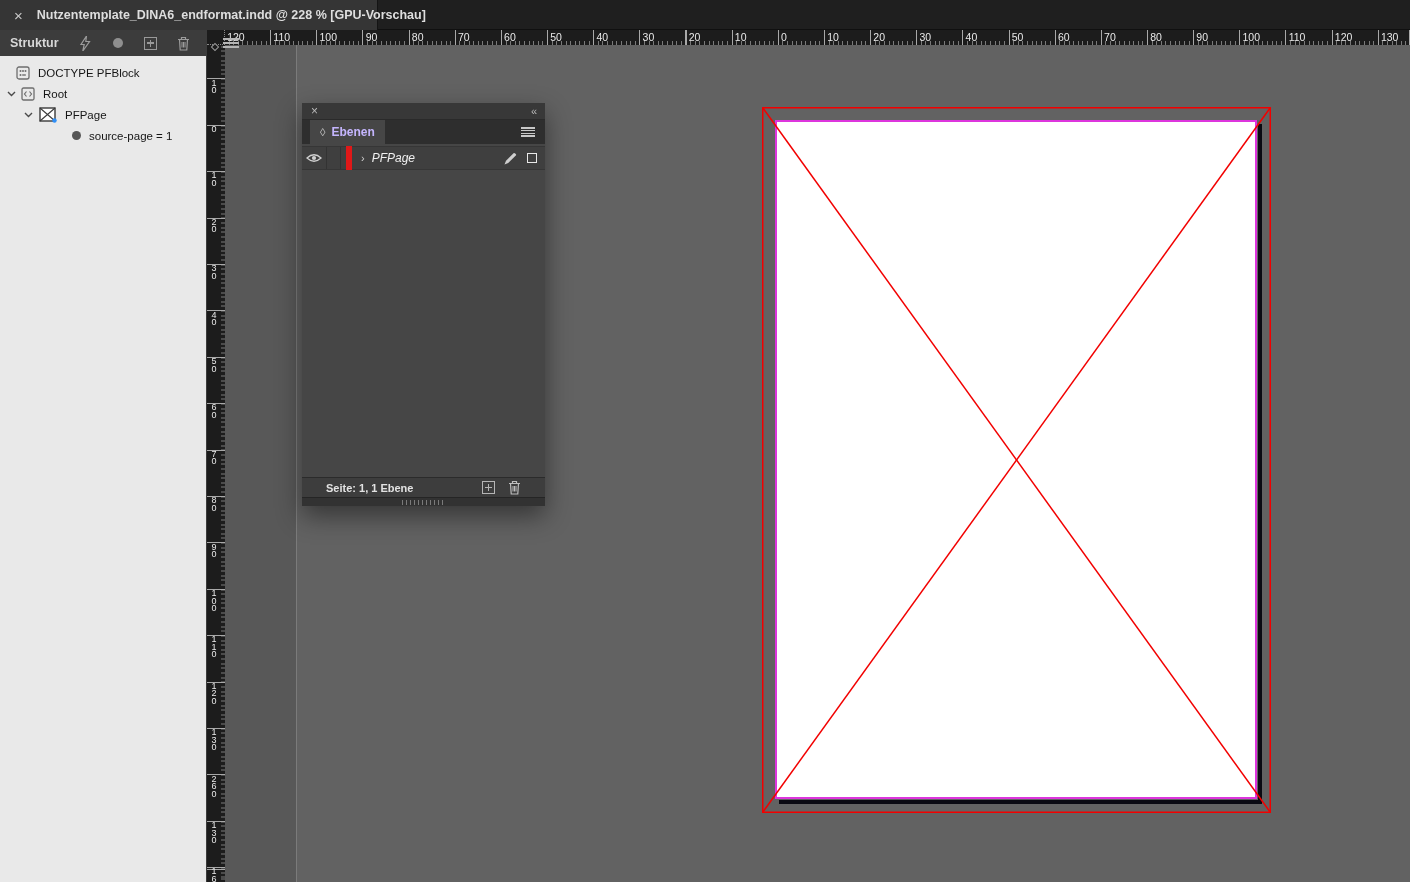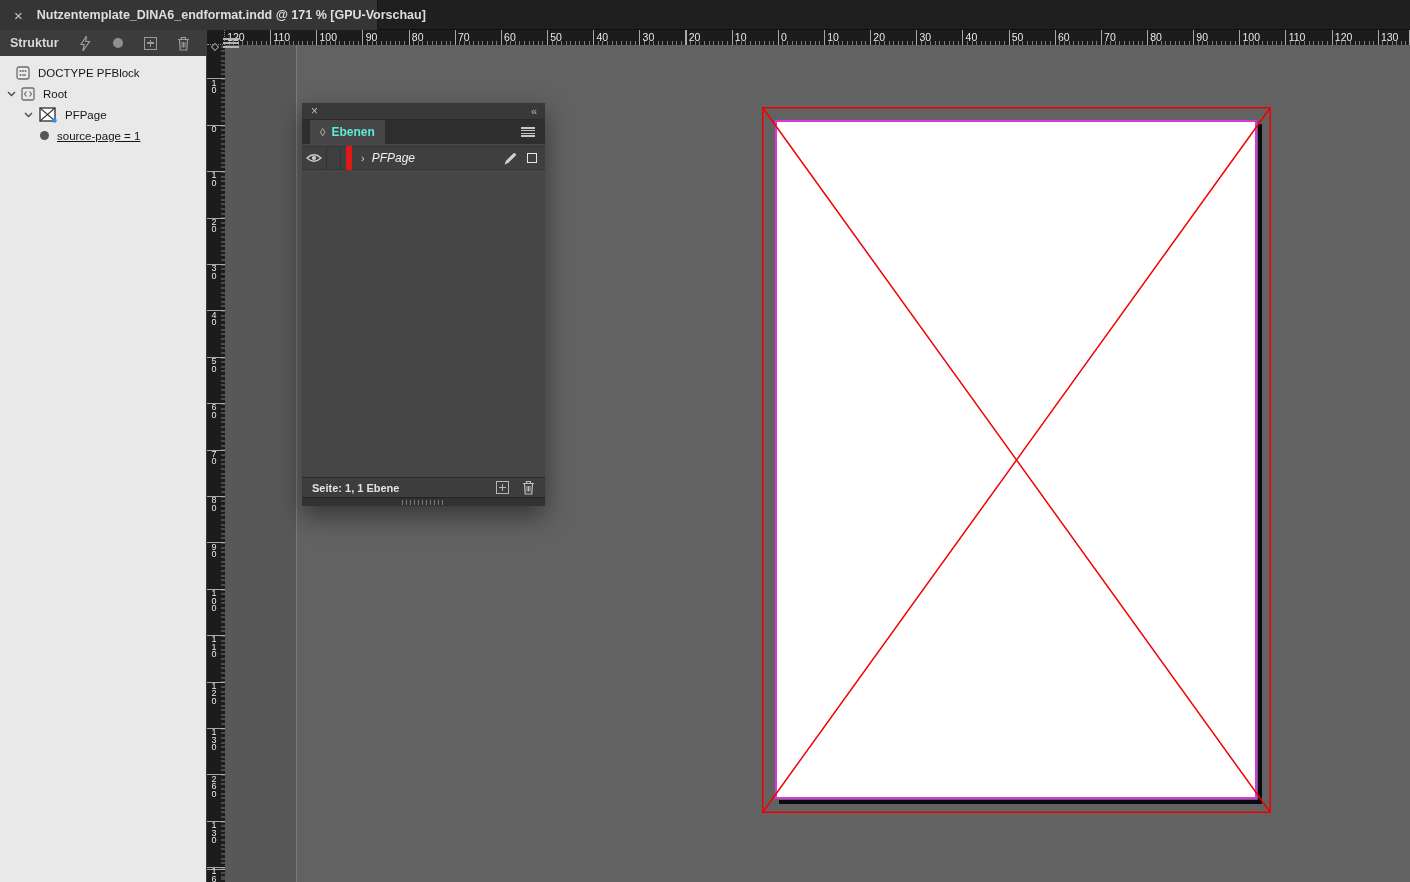--- a/index.html
+++ b/index.html
@@ -80,38 +80,38 @@
   .layers-panel { position:absolute; left:302px; top:103px; width:243px; height:403px;
     z-index:50; box-shadow:0 10px 24px rgba(0,0,0,0.45); background:#464646;
     display:flex; flex-direction:column; }
   .lp-titlebar { height:17px; background:#383838; border-bottom:1px solid #2a2a2a;
     display:flex; align-items:center; justify-content:space-between; padding:0 9px; }
   .lp-titlebar .x { color:#b9b9b9; font-size:12px; line-height:12px; }
   .lp-titlebar .collapse { color:#b9b9b9; font-size:11px; letter-spacing:-1px; }
   .lp-tabrow { height:24px; background:#2e2e2e; display:flex; align-items:stretch; position:relative; }
   .lp-tab { margin-left:8px; padding:0 10px; background:#464646; display:flex; align-items:center; gap:6px; }
   .lp-tab .diamond { color:#c2c2c2; font-size:11px; }
-  .lp-tab .name { color:#5eead4; font-size:12px; font-weight:bold; }
+  .lp-tab .name { color:#c4b5fd; font-size:12px; font-weight:bold; }
   .burger4 { position:absolute; right:10px; top:7px; width:14px; height:10px;
     display:flex; flex-direction:column; justify-content:space-between; }
   .burger4 i { display:block; height:1.5px; background:#c8c8c8; }
   .lp-content { flex:1; background:#464646; }
   .layer-row { height:24px; margin-top:2px; background:#3f3f3f;
     border-top:1px solid #363636; border-bottom:1px solid #363636;
     display:flex; align-items:center; }
   .cell-eye { width:25px; height:100%; border-right:1px solid #333;
     display:flex; align-items:center; justify-content:center; }
   .cell-blank { width:14px; height:100%; border-right:1px solid #333; }
   .layer-swatch { width:6px; height:24px; margin-left:5px; }
   .layer-chev { color:#cfcfcf; font-size:11px; margin-left:9px; }
   .layer-name { color:#f0f0f0; font-size:12px; font-style:italic; margin-left:7px; flex:1; }
   .pencil-wrap { margin-right:10px; display:flex; }
   .sel-square { width:10px; height:10px; border:1.5px solid #e8e8e8; margin-right:8px; }
   .lp-status { height:20px; background:#3d3d3d; border-top:1px solid #2b2b2b;
-    display:flex; align-items:center; padding:0 10px; }
+    display:flex; align-items:center; padding:0 24px; }
   .lp-status .txt { color:#e2e2e2; font-size:11px; font-weight:bold; flex:1; }
   .lp-status .plus-sq { border-color:#b5b5b5; margin-right:13px; }
   .lp-status .plus-sq::before,.lp-status .plus-sq::after{ background:#b5b5b5; }
   .lp-resize { height:9px; background:#323232; border-top:1px solid #252525;
     display:flex; align-items:center; justify-content:center; }
   .grip { width:44px; height:5px;
     background:repeating-linear-gradient(to right, #7a7a7a 0 1px, transparent 1px 4px); }
 
   .eye { width:16px; height:10px; position:relative; }
   svg { display:block; }
@@ -181,21 +181,21 @@
     <span style="top: 637.8px;">120</span>
     <span style="top: 684.2px;">130</span>
     <span style="top: 730.6px;">260</span>
     <span style="top: 777px;">130</span>
     <span style="top: 823.4px;">160</span>
   </div>
 
 <div class="titlebar">
   <div class="doc-tab">
     <span class="close">×</span>
-    <span class="title">Nutzentemplate_DINA6_endformat.indd @ 171 % [GPU-Vorschau]</span>
+    <span class="title">Nutzentemplate_DINA6_endformat.indd @ 228 % [GPU-Vorschau]</span>
   </div>
 </div>
 
 <div class="struct-panel">
   <div class="struct-header">
     <span class="label">Struktur</span>
     <span class="tools">
       <span class="tool-ic">
         <svg width="12" height="15" viewBox="0 0 12 15">
           <path d="M7.5 0 L2 8.5 L5.2 8.5 L3.8 15 L10.5 5.5 L6.8 5.5 Z" fill="none" stroke="#9c9c9c" stroke-width="1.2"></path>
@@ -263,21 +263,21 @@
         <svg width="18" height="16" viewBox="0 0 18 16">
           <rect x="1" y="1" width="15" height="13" fill="#ffffff" stroke="#3a3a3a" stroke-width="1.4"></rect>
           <line x1="1" y1="1" x2="16" y2="14" stroke="#3a3a3a" stroke-width="1.1"></line>
           <line x1="16" y1="1" x2="1" y2="14" stroke="#3a3a3a" stroke-width="1.1"></line>
           <circle cx="15.5" cy="13.5" r="2.2" fill="#2f8ff7"></circle>
         </svg>
       </span>
       <span class="tree-label">PFPage</span>
     </div>
 
-    <div class="tree-row" style="padding-left:40px;text-decoration:underline;">
+    <div class="tree-row" style="padding-left:72px;">
       <span class="mini-icon">
         <span style="width:9px;height:9px;border-radius:50%;background:#565656;display:inline-block;"></span>
       </span>
       <span class="tree-label">source-page = 1</span>
     </div>
   </div>
 </div>
 
 <div class="layers-panel">
   <div class="lp-titlebar">

